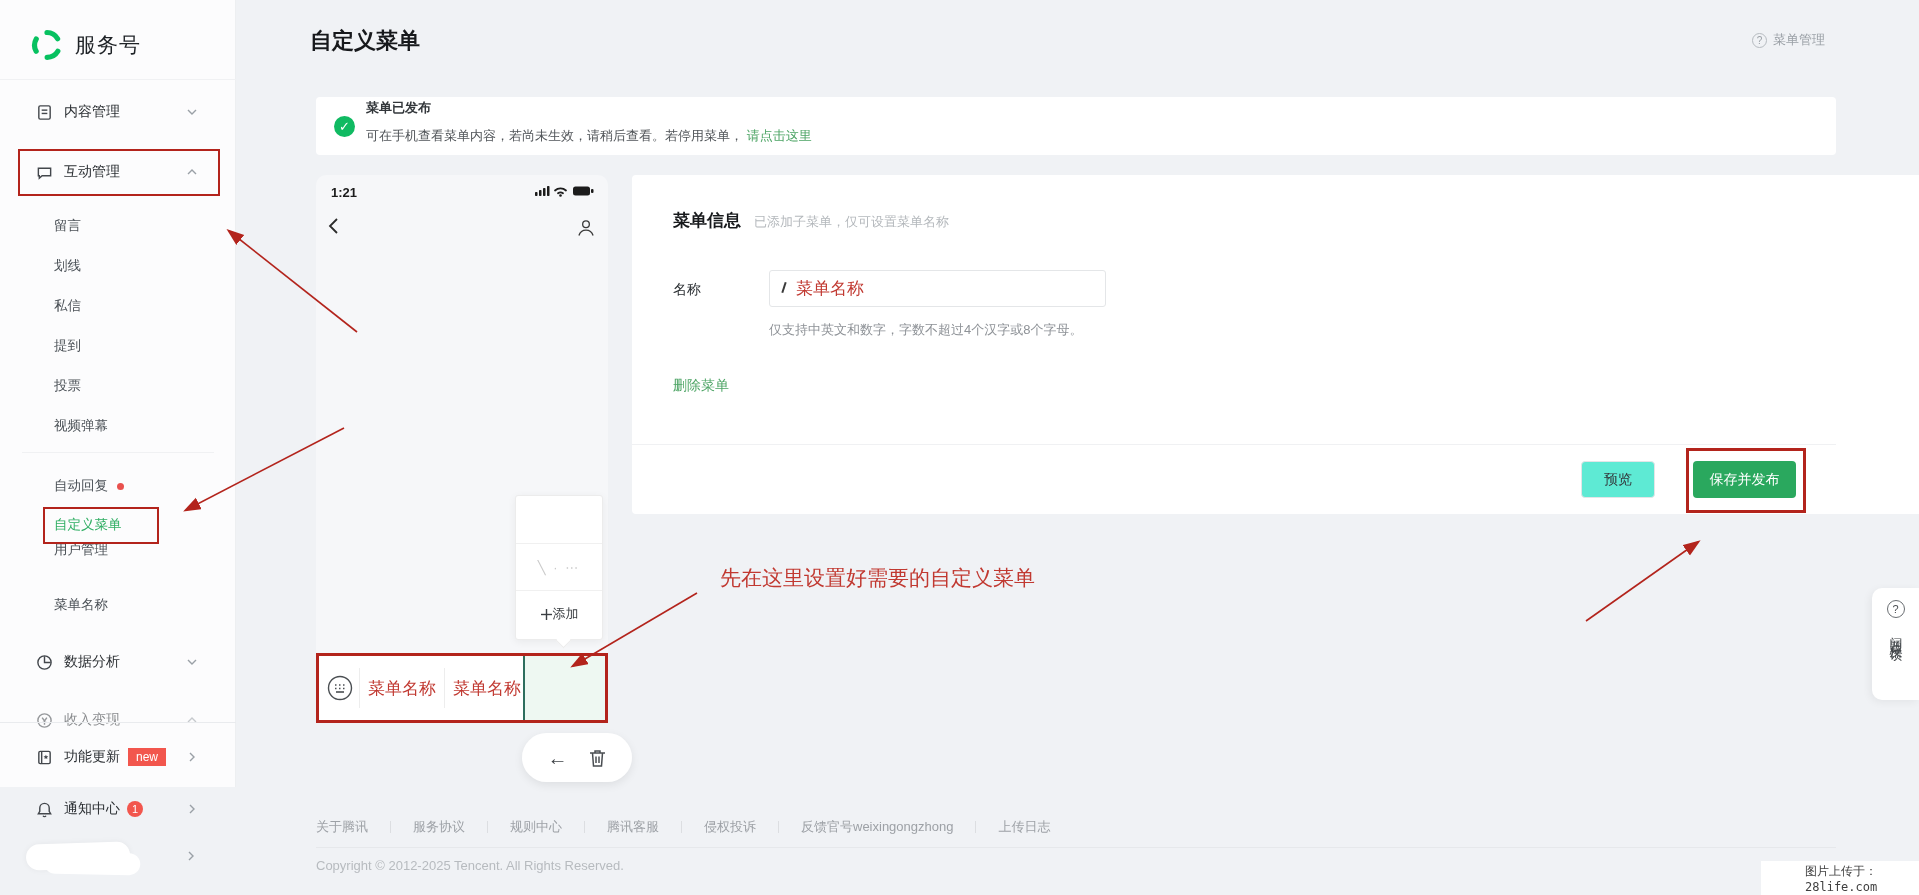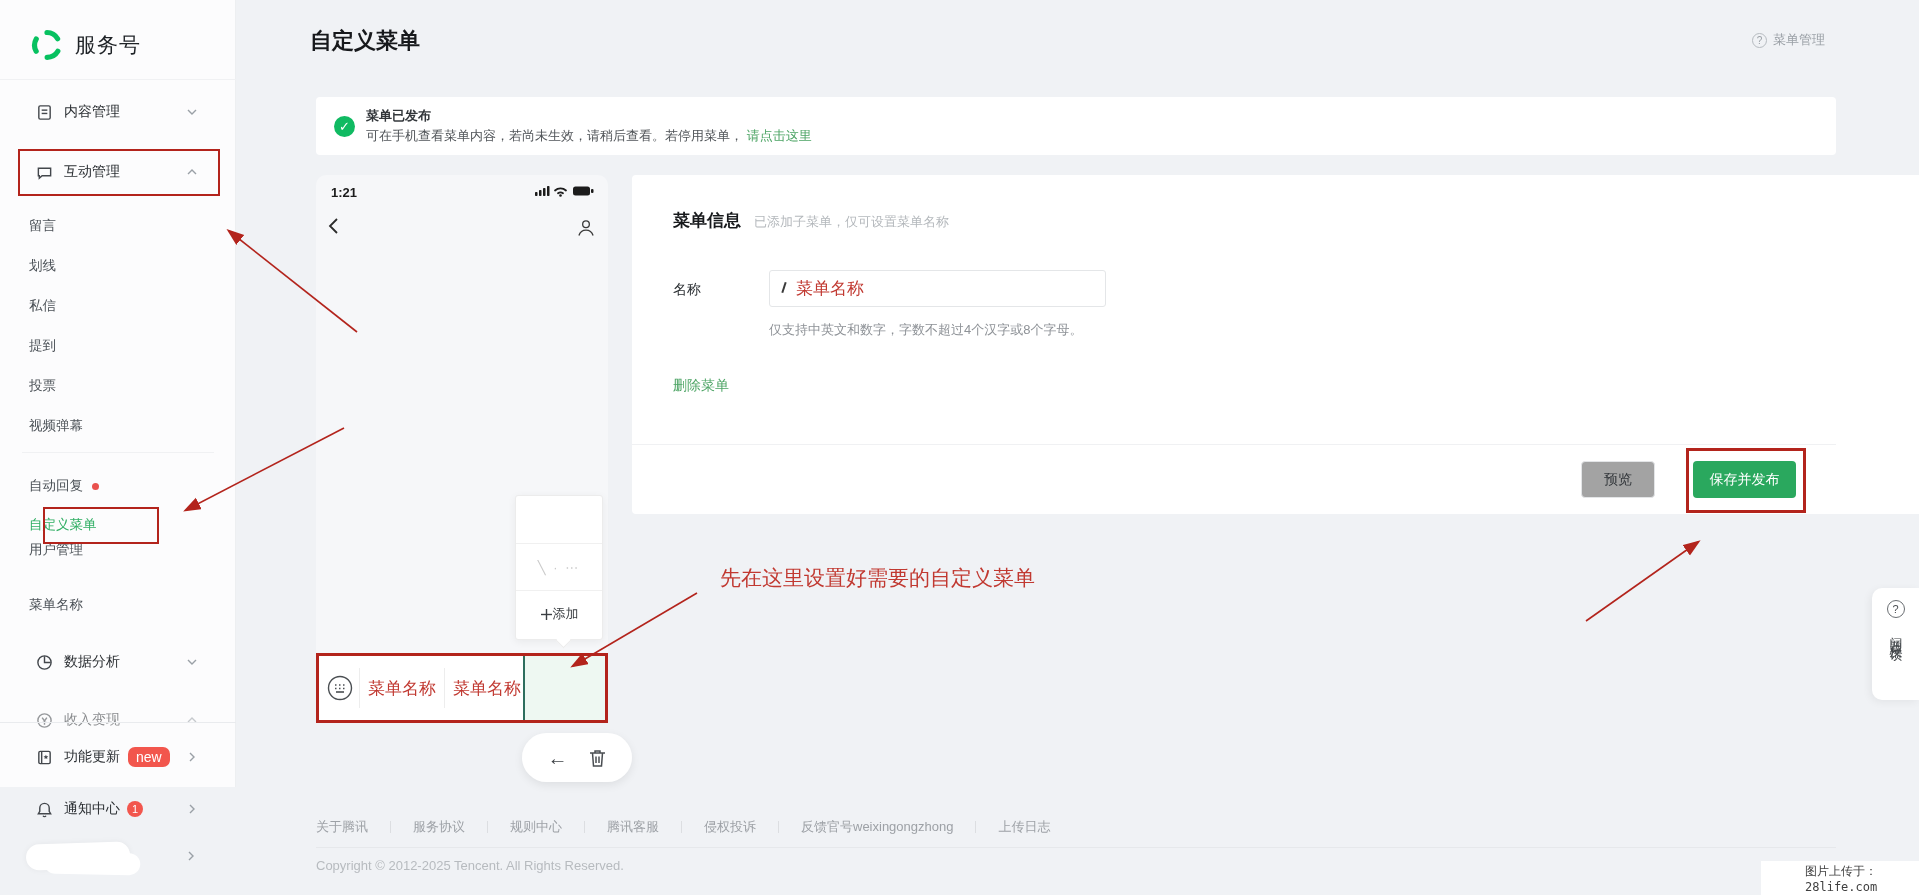--- a/index.html
+++ b/index.html
@@ -17,47 +17,47 @@
     background:#fcfcfd; border-right:1px solid #edeff1; z-index:2; }
   .brand { position:absolute; left:30px; top:28px; display:flex; align-items:center; gap:11px; }
   .brand-name { font-size:21px; color:#1e2226; letter-spacing:1px; }
   .side-top-divider { position:absolute; left:0; top:79px; width:236px; height:1px; background:#f0f1f3; }
   .nav-row { position:absolute; left:0; width:236px; height:40px; display:flex; align-items:center;
     padding-left:36px; cursor:pointer; }
   .nav-row .nav-icon { width:18px; height:18px; margin-right:10px; display:flex; align-items:center; }
   .nav-label { font-size:14px; color:#2b2f33; }
   .nav-chevron { position:absolute; right:38px; width:12px; height:12px; }
   .sub-row { position:absolute; left:0; width:236px; height:40px; display:flex; align-items:center;
-    padding-left:29px; cursor:pointer; }
+    padding-left:54px; cursor:pointer; }
   .sub-label { font-size:13.5px; color:#4b5157; }
   .sub-label.active { color:#2fae63; }
   .red-dot { width:7px; height:7px; border-radius:50%; background:#e9514e; margin-left:9px; }
   .side-divider { position:absolute; left:22px; width:192px; height:1px; background:#f0f1f3; }
-  .badge-new { background:#f2564d; color:#fff; font-size:14px; border-radius:7px; padding:2px 8px; margin-left:8px; }
+  .badge-new { background:#f2564d; color:#fff; font-size:12px; border-radius:0; padding:2px 8px; margin-left:8px; }
   .badge-count { background:#f2564d; color:#fff; font-size:11px; border-radius:50%; width:16px; height:16px;
     display:flex; align-items:center; justify-content:center; margin-left:7px; }
   .side-cross-line { position:absolute; left:0; top:722px; width:236px; height:1px; background:#e9ebee; }
   .censor-blob { position:absolute; left:26px; top:843px; width:104px; height:26px; background:#ffffff;
     border-radius:13px; box-shadow:0 0 6px rgba(0,0,0,0.05); transform:rotate(-2deg); }
   .censor-blob:after { content:""; position:absolute; left:18px; top:10px; width:96px; height:22px;
     background:#fff; border-radius:11px; transform:rotate(3deg); }
   .faded { opacity:0.55; }
 
   
   .page-title { position:absolute; left:310px; top:26px; font-size:22px; font-weight:600; color:#17191c; }
   .help-link { position:absolute; left:1752px; top:31px; display:flex; align-items:center; gap:6px;
     color:#9aa0a6; font-size:13px; cursor:pointer; }
   .q-circle { width:15px; height:15px; border:1px solid #b6bbc0; border-radius:50%; font-size:10px;
     display:flex; align-items:center; justify-content:center; color:#9aa0a6; }
 
   
   .banner { position:absolute; left:316px; top:97px; width:1520px; height:58px; background:#fff; border-radius:4px; }
   .check-circle { position:absolute; left:18px; top:19px; width:21px; height:21px; border-radius:50%;
     background:#10ba62; color:#fff; font-size:13px; display:flex; align-items:center; justify-content:center; }
-  .banner-title { position:absolute; left:50px; top:10px; font-size:13px; font-weight:700; color:#33373b; }
+  .banner-title { position:absolute; left:50px; top:2px; font-size:13px; font-weight:700; color:#33373b; }
   .banner-body { position:absolute; left:50px; top:30px; font-size:13px; color:#505458; }
   .banner-link { color:#4ca464; cursor:pointer; }
 
   
   .phone { position:absolute; left:316px; top:175px; width:292px; height:547px; background:#f6f7f9;
     border-radius:10px 10px 0 0; }
   .p-time { position:absolute; left:15px; top:10px; font-size:13px; font-weight:700; color:#1c1c1c; }
   .p-status-icons { position:absolute; right:13px; top:9px; }
   .p-back { position:absolute; left:8px; top:40px; }
   .p-person { position:absolute; right:12px; top:43px; }
@@ -93,21 +93,21 @@
   .name-input { position:absolute; left:137px; top:95px; width:337px; height:37px; border:1px solid #e4e6e8;
     border-radius:3px; background:#fff; padding-left:26px; font-family:"DejaVu Serif", serif;
     font-size:17px; color:#c13931; outline:none; }
   .cursor-mark { position:absolute; left:151px; top:107px; width:2px; height:11px; background:#3a3a3a;
     transform:rotate(18deg); }
   .hint { position:absolute; left:137px; top:146px; font-size:13px; color:#8e9297; }
   .delete-link { position:absolute; left:41px; top:202px; font-size:14px; color:#4ca464; cursor:pointer; }
   .panel-divider { position:absolute; left:0; top:269px; width:1204px; height:1px; background:#f0f1f3; }
   .btn { position:absolute; top:286px; height:37px; border-radius:4px; font-size:14px; cursor:pointer;
     display:flex; align-items:center; justify-content:center; font-family:"Liberation Sans", sans-serif; }
-  .btn-preview { left:949px; width:74px; background:#a3a3a3; border:1px solid #e3e5e7; color:#33373b; }
+  .btn-preview { left:949px; width:74px; background:#5eead4; border:1px solid #e3e5e7; color:#33373b; }
   .btn-save { left:1061px; width:103px; background:#2aa85e; border:none; color:#fff; }
 
   
   .red-box { position:absolute; border:3px solid #b3241c; z-index:4; pointer-events:none; }
   .red-box.thin { border-width:2px; }
   .anno-tip { position:absolute; left:720px; top:564px; font-family:"DejaVu Serif", serif; font-size:21px;
     color:#c13931; z-index:4; }
   #arrows { position:absolute; left:0; top:0; z-index:5; pointer-events:none; }
 
   

